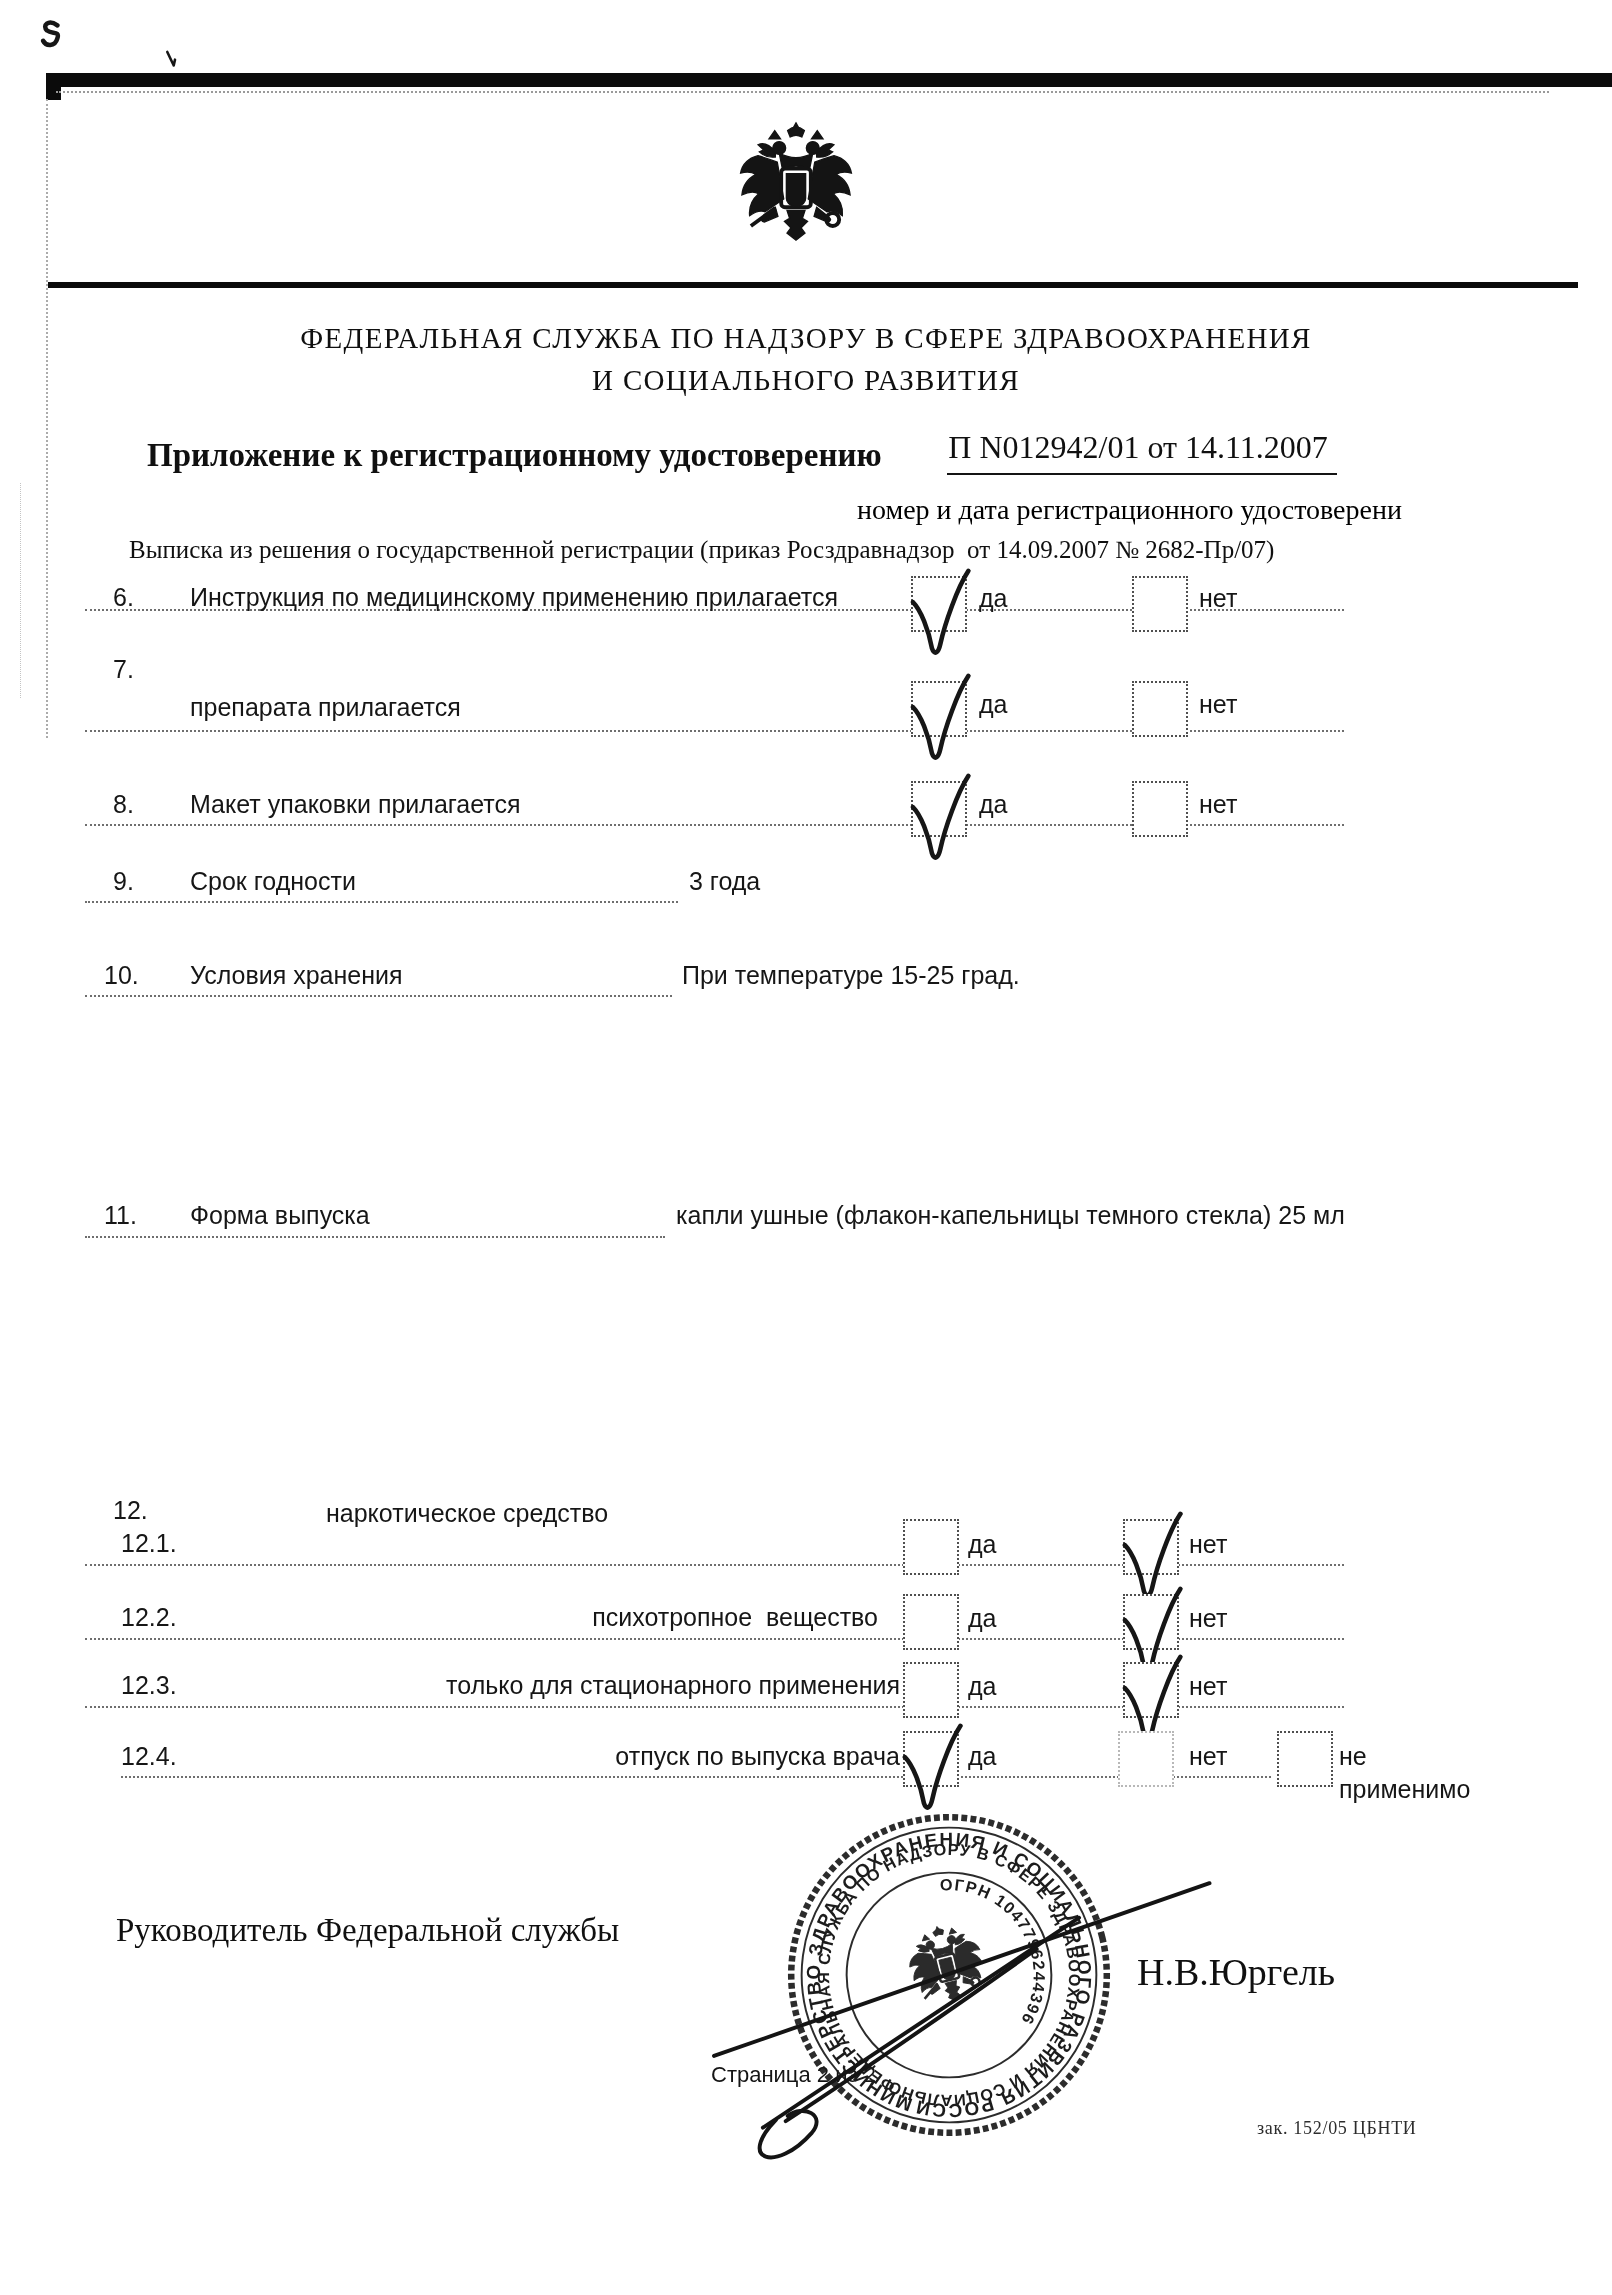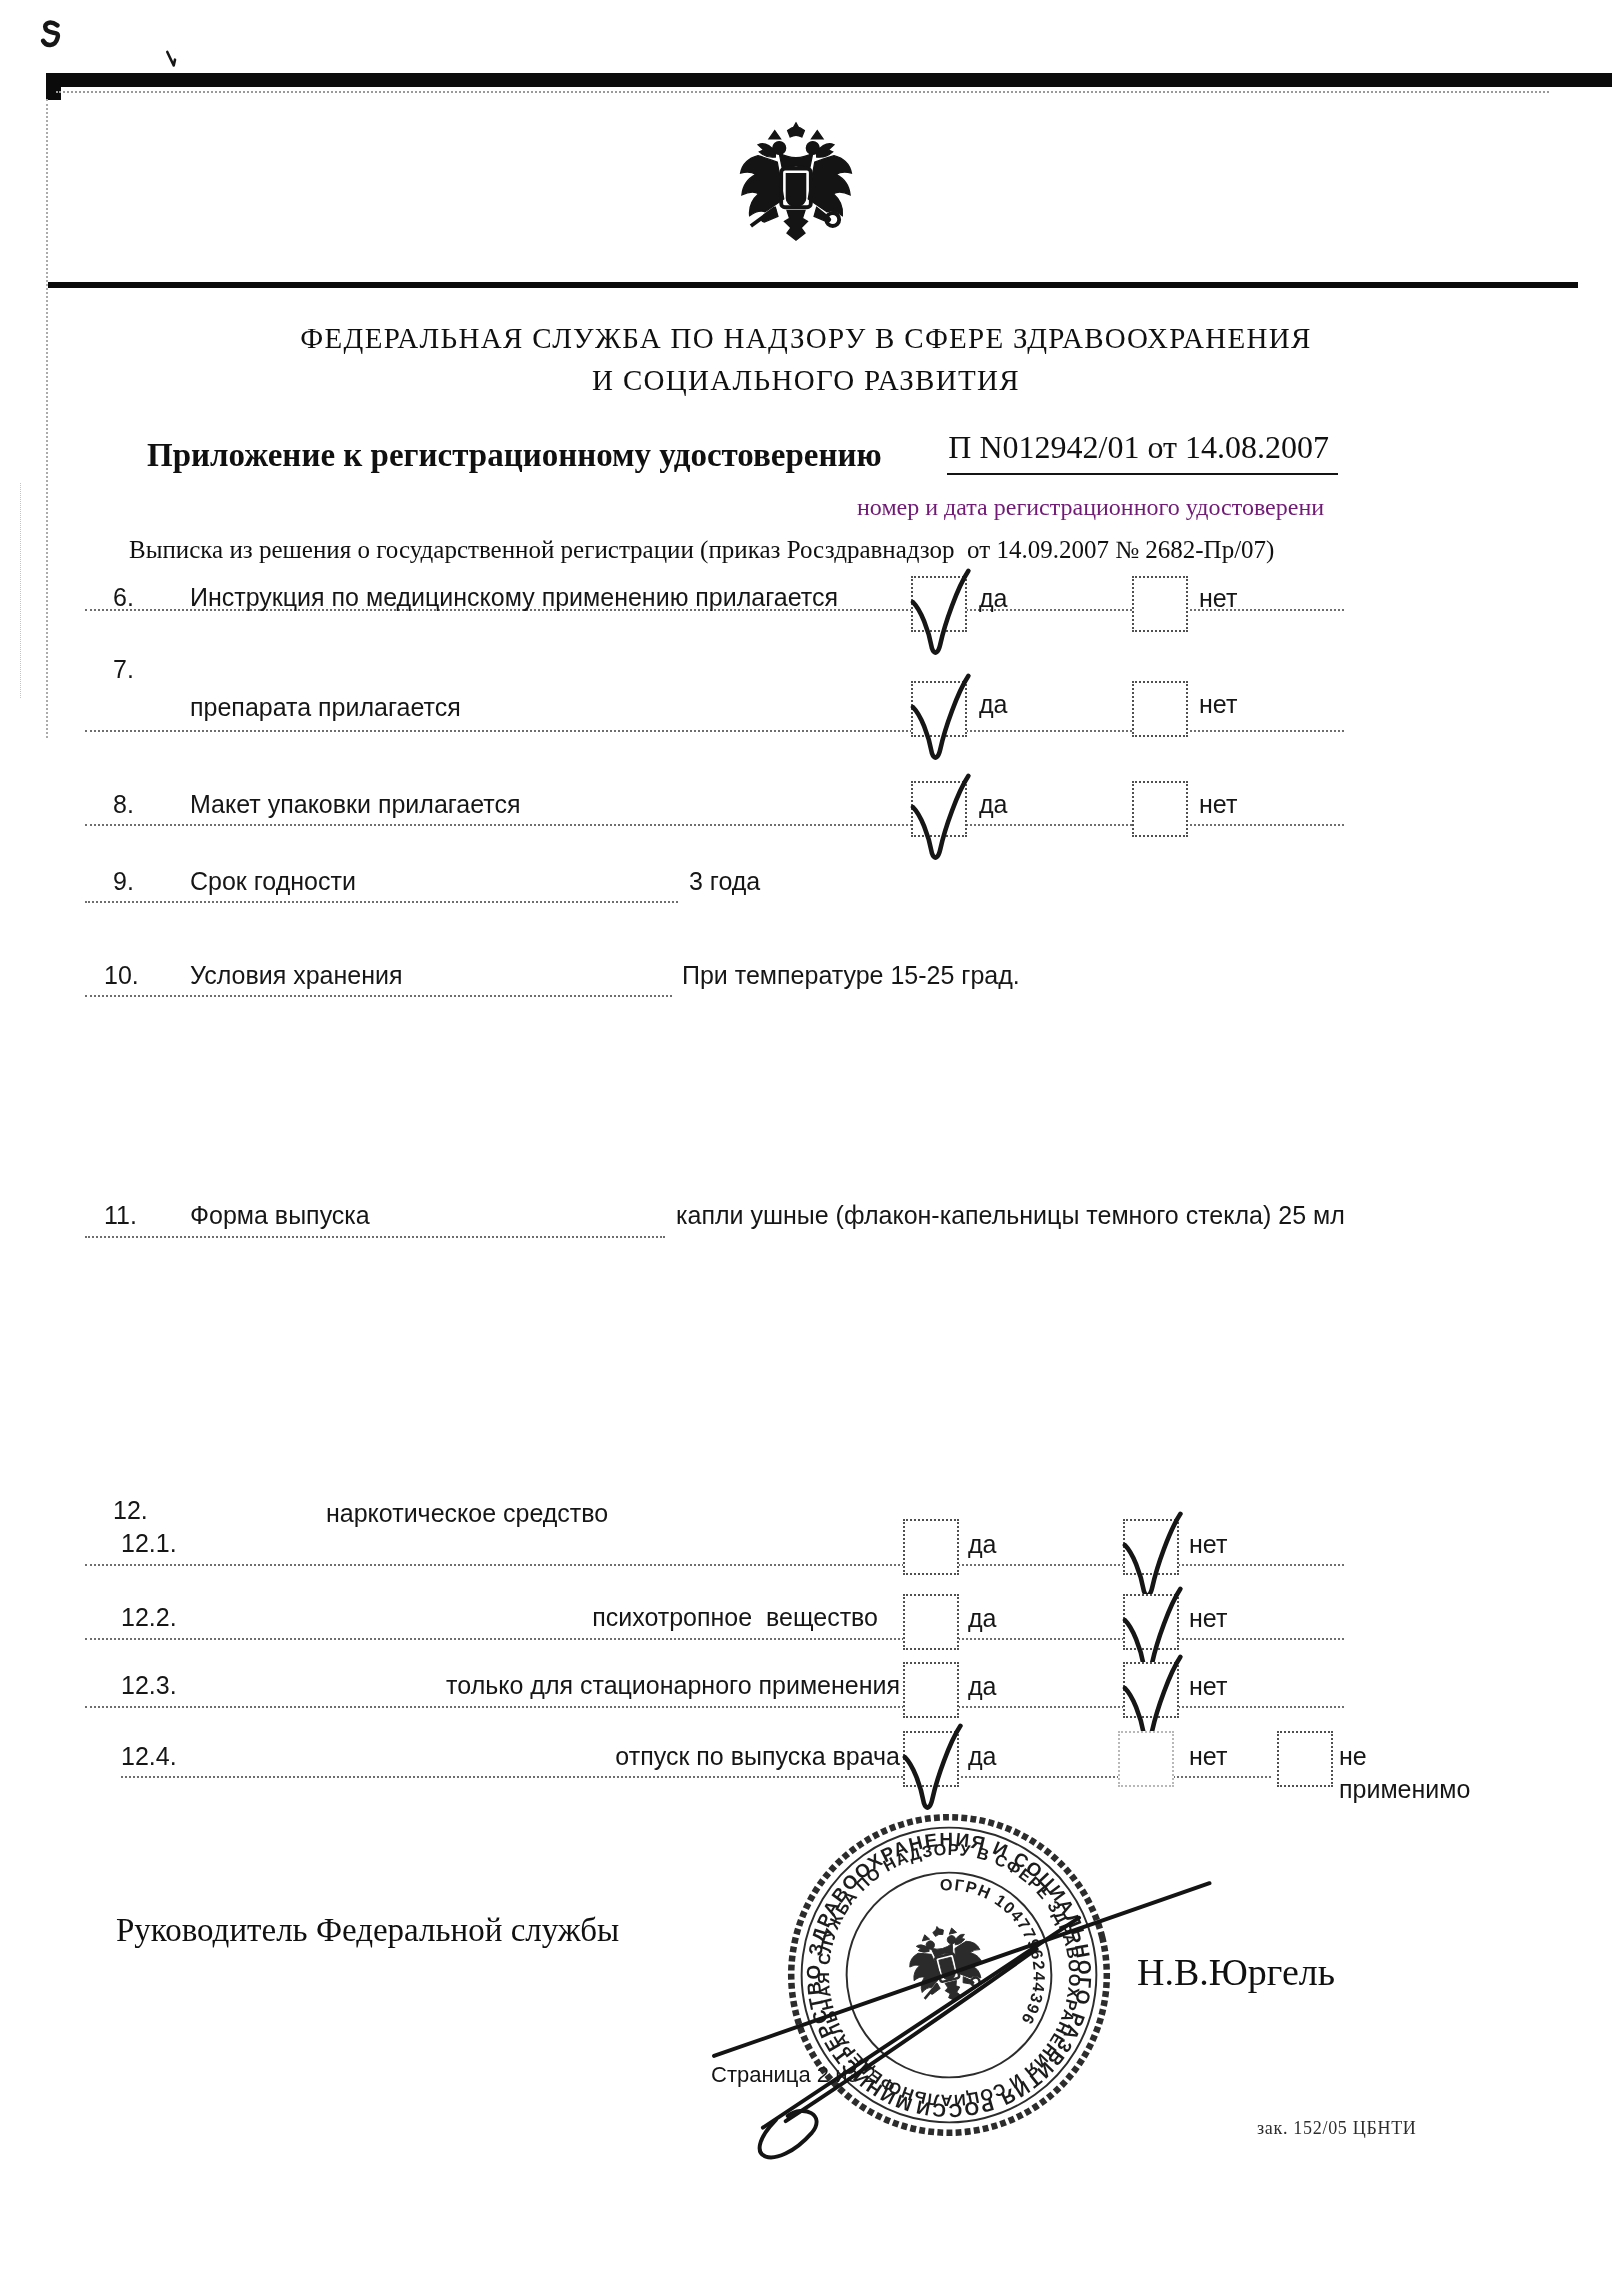--- a/index.html
+++ b/index.html
@@ -65,22 +65,22 @@
 
   <svg class="abs" style="left:738px;top:121px" width="116" height="130" viewBox="0 0 180 200">
     <use href="#eagle"></use>
   </svg>
   <div class="abs band" style="left:48px;top:282px;width:1530px;height:5.9px"></div>
 
   <div class="abs center serif hline1 t" style="top:322px">ФЕДЕРАЛЬНАЯ СЛУЖБА ПО НАДЗОРУ В СФЕРЕ ЗДРАВООХРАНЕНИЯ</div>
   <div class="abs center serif hline1 t" style="top:364px">И СОЦИАЛЬНОГО РАЗВИТИЯ</div>
 
   <div class="abs serif t" style="left:147px;top:437px;font-size:33px;font-weight:bold;color:#101010">Приложение к регистрационному удостоверению</div>
-  <div class="abs serif t" style="left:947px;top:429px;font-size:32px;color:#101010;border-bottom:2.6px solid #141414;padding:0 9px 6.5px 1.3px">П N012942/01 от 14.08.2007</div>
-  <div class="abs serif t" style="left:857px;top:494px;font-size:24px;color:#701a75">номер и дата регистрационного удостоверени</div>
+  <div class="abs serif t" style="left:947px;top:429px;font-size:32px;color:#101010;border-bottom:2.6px solid #141414;padding:0 9px 6.5px 1.3px">П N012942/01 от 14.11.2007</div>
+  <div class="abs serif t" style="left:857px;top:494px;font-size:28px;color:#000000">номер и дата регистрационного удостоверени</div>
   <div class="abs serif t" style="left:129px;top:536px;font-size:25px;color:#101010">Выписка из решения о государственной регистрации (приказ Росздравнадзор  от 14.09.2007 № 2682-Пр/07)</div>
 
   <div class="abs dots" style="left:85px;top:609px;width:1259px"></div>
   <div class="abs item t" style="left:113px;top:583px">6.</div>
   <div class="abs item t" style="left:190px;top:583px">Инструкция по медицинскому применению прилагается</div>
   <div class="abs cb" style="left:911px;top:576px"></div>
   <svg class="abs" style="left:905px;top:563px" width="72" height="98" viewBox="0 0 110 150">
     <path d="M12 60 C24 72 36 102 41 130 C45 142 51 138 54 124 C61 92 80 38 97 12" stroke="#161616" stroke-width="7" fill="none" stroke-linecap="round"></path>
     </svg>
   <div class="abs opt t" style="left:979px;top:584px">да</div>

